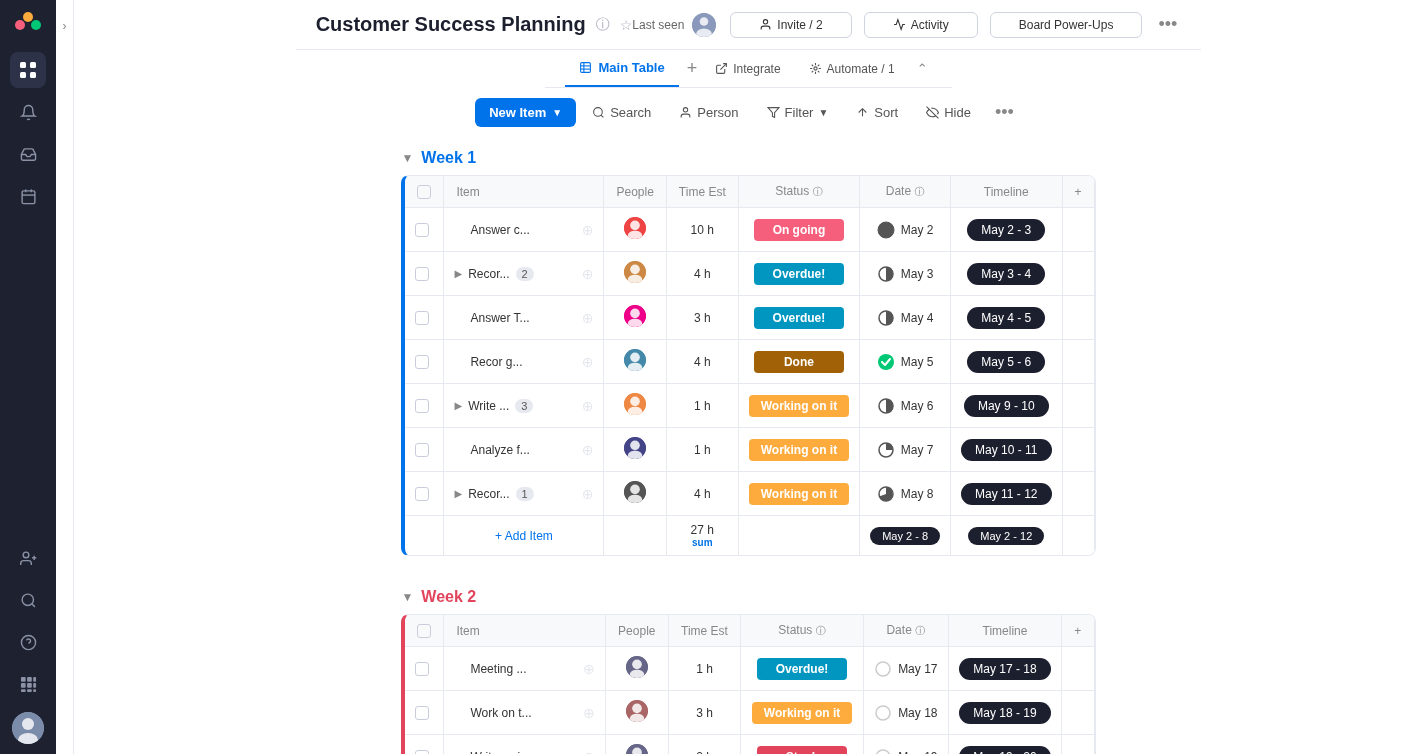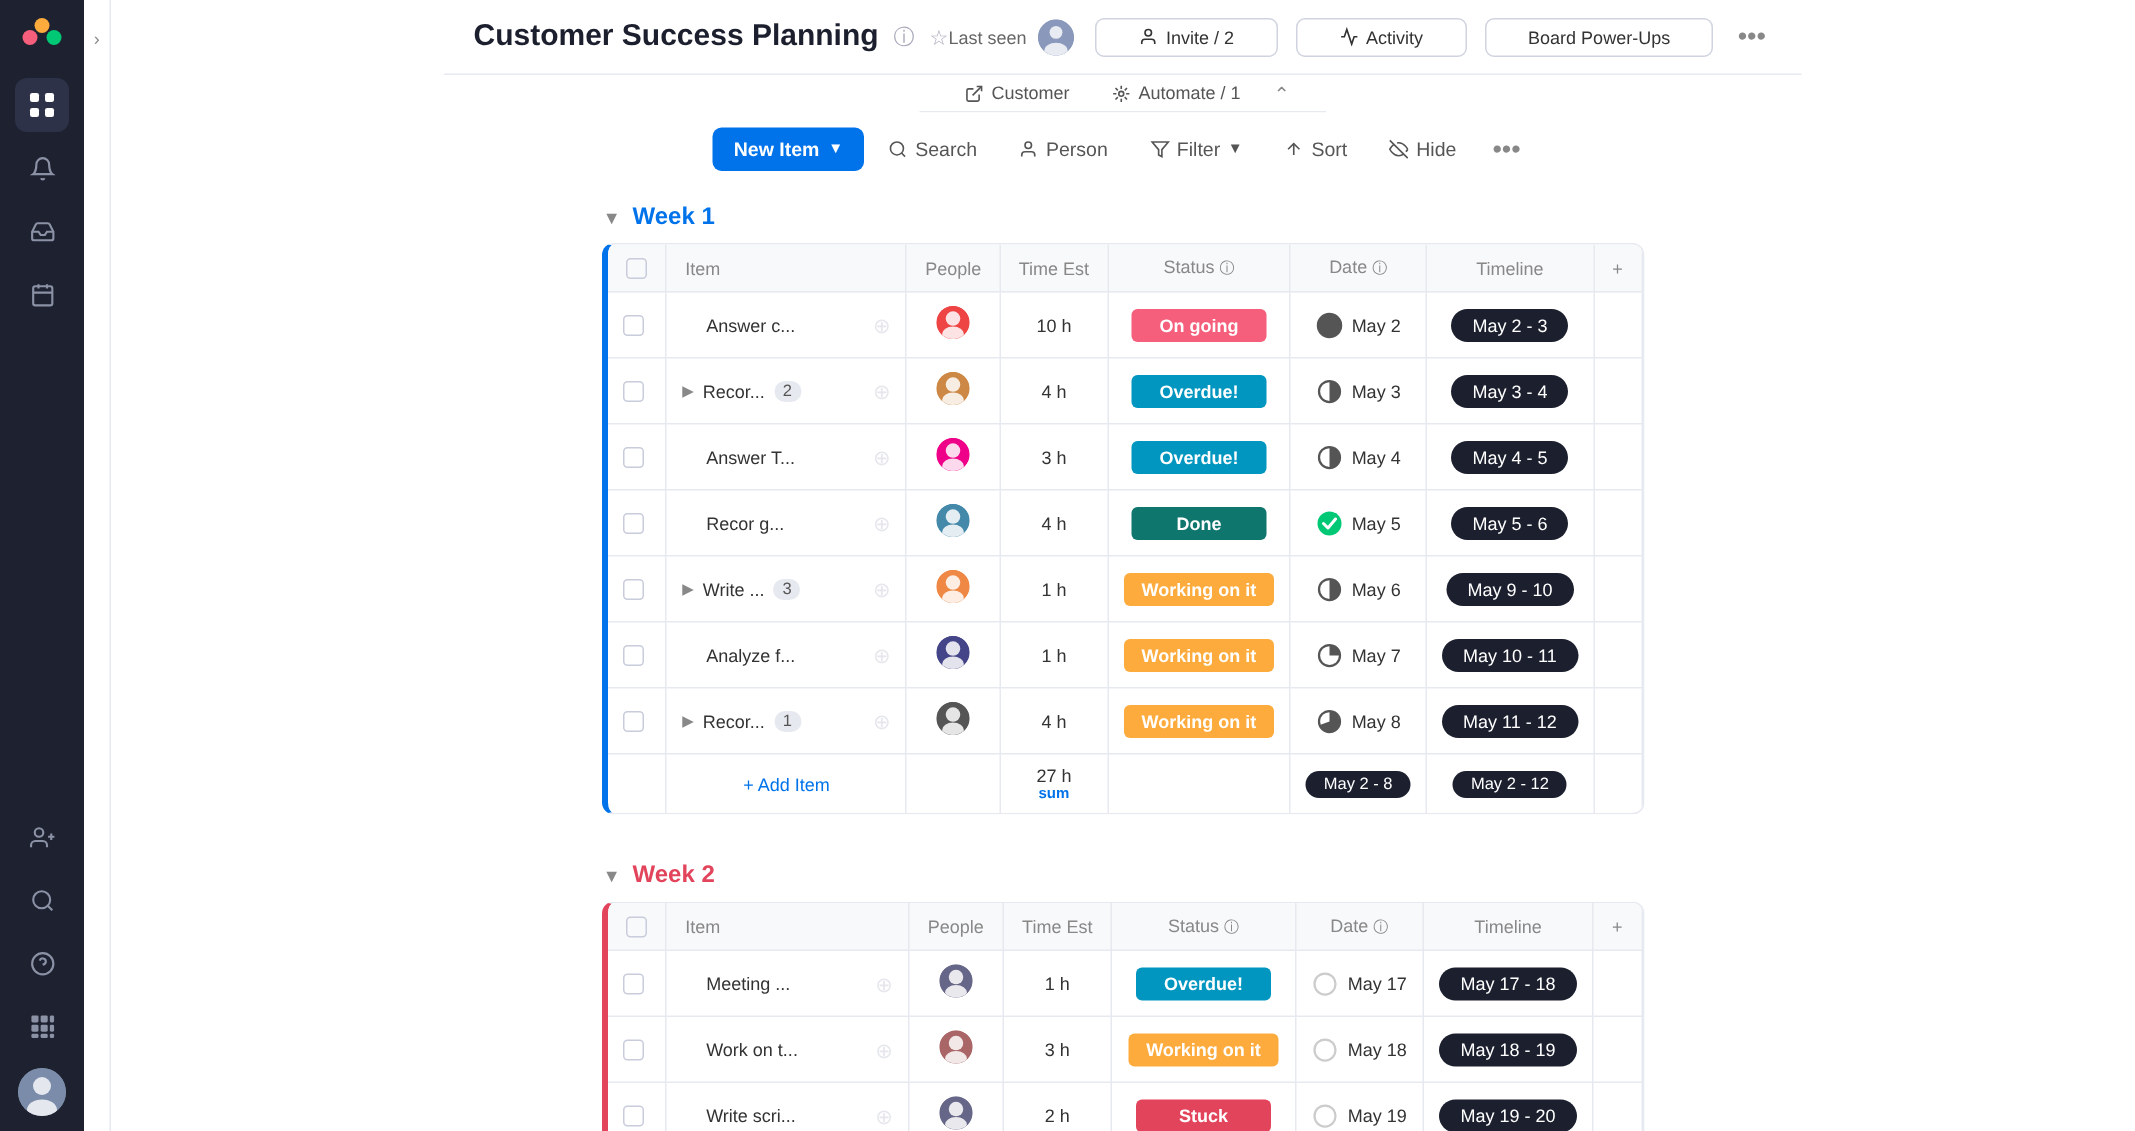--- a/index.html
+++ b/index.html
@@ -286,28 +286,40 @@
         <span>Activity</span>
       </button>
       <button class="btn-outline">
         <span>Board Power-Ups</span>
       </button>
       <span class="topbar-dots">•••</span>
     </div>
   </div>
 
   <div class="tabbar">
+    <div class="tabbar-left">
+      <div class="tab active">
+        <svg width="13" height="13" viewBox="0 0 24 24" fill="none" stroke="currentColor" stroke-width="2">
+            <rect x="3" y="3" width="18" height="18" rx="2"></rect>
+            <line x1="3" y1="9" x2="21" y2="9"></line>
+            <line x1="3" y1="15" x2="21" y2="15"></line>
+            <line x1="9" y1="3" x2="9" y2="21"></line>
+          </svg>
+        <span>Main Table</span>
+      </div>
+      <div class="tab-add">+</div>
+    </div>
     <div class="tabbar-right">
       <div class="integrate-btn">
         <svg width="13" height="13" viewBox="0 0 24 24" fill="none" stroke="currentColor" stroke-width="2">
             <path d="M18 13v6a2 2 0 01-2 2H5a2 2 0 01-2-2V8a2 2 0 012-2h6"></path>
             <polyline points="15 3 21 3 21 9"></polyline>
             <line x1="10" y1="14" x2="21" y2="3"></line>
           </svg>
-        <span>Customer</span>
+        <span>Integrate</span>
       </div>
       <div class="automate-btn">
         <svg width="13" height="13" viewBox="0 0 24 24" fill="none" stroke="currentColor" stroke-width="2">
             <circle cx="12" cy="12" r="3"></circle>
             <path d="M12 2v4M12 18v4M4.93 4.93l2.83 2.83M16.24 16.24l2.83 2.83M2 12h4M18 12h4M4.93 19.07l2.83-2.83M16.24 7.76l2.83-2.83"></path>
           </svg>
         <span>Automate / 1</span>
       </div>
       <div class="collapse-btn">⌃</div>
     </div>
@@ -513,21 +525,21 @@
         <div class="avatar" style="background:#48a; margin:0 auto;">
                     <svg width="26" height="26" viewBox="0 0 26 26">
     <circle cx="13" cy="13" r="13" fill="#48a"></circle>
     <circle cx="13" cy="9.88" r="5.72" fill="#fff" opacity="0.85"></circle>
     <ellipse cx="13" cy="22.099999999999998" rx="8.58" ry="5.98" fill="#fff" opacity="0.85"></ellipse>
   </svg>
                   </div>
       </td>
       <td>4 h</td>
       <td>
-        <div class="status-badge" style="background:#0f766e;">Done</div>
+        <div class="status-badge" style="background:#a16207;">Done</div>
       </td>
       <td>
         <div style="display:flex; align-items:center; justify-content:center; gap:6px;">
           <svg width="18" height="18" viewBox="0 0 18 18">
                       <circle cx="9" cy="9" r="8" fill="#00c875"></circle>
                       <polyline points="5,9 8,12 13,6" stroke="#fff" stroke-width="2" fill="none" stroke-linecap="round" stroke-linejoin="round"></polyline>
                     </svg>
           <span>May 5</span>
         </div>
       </td>

